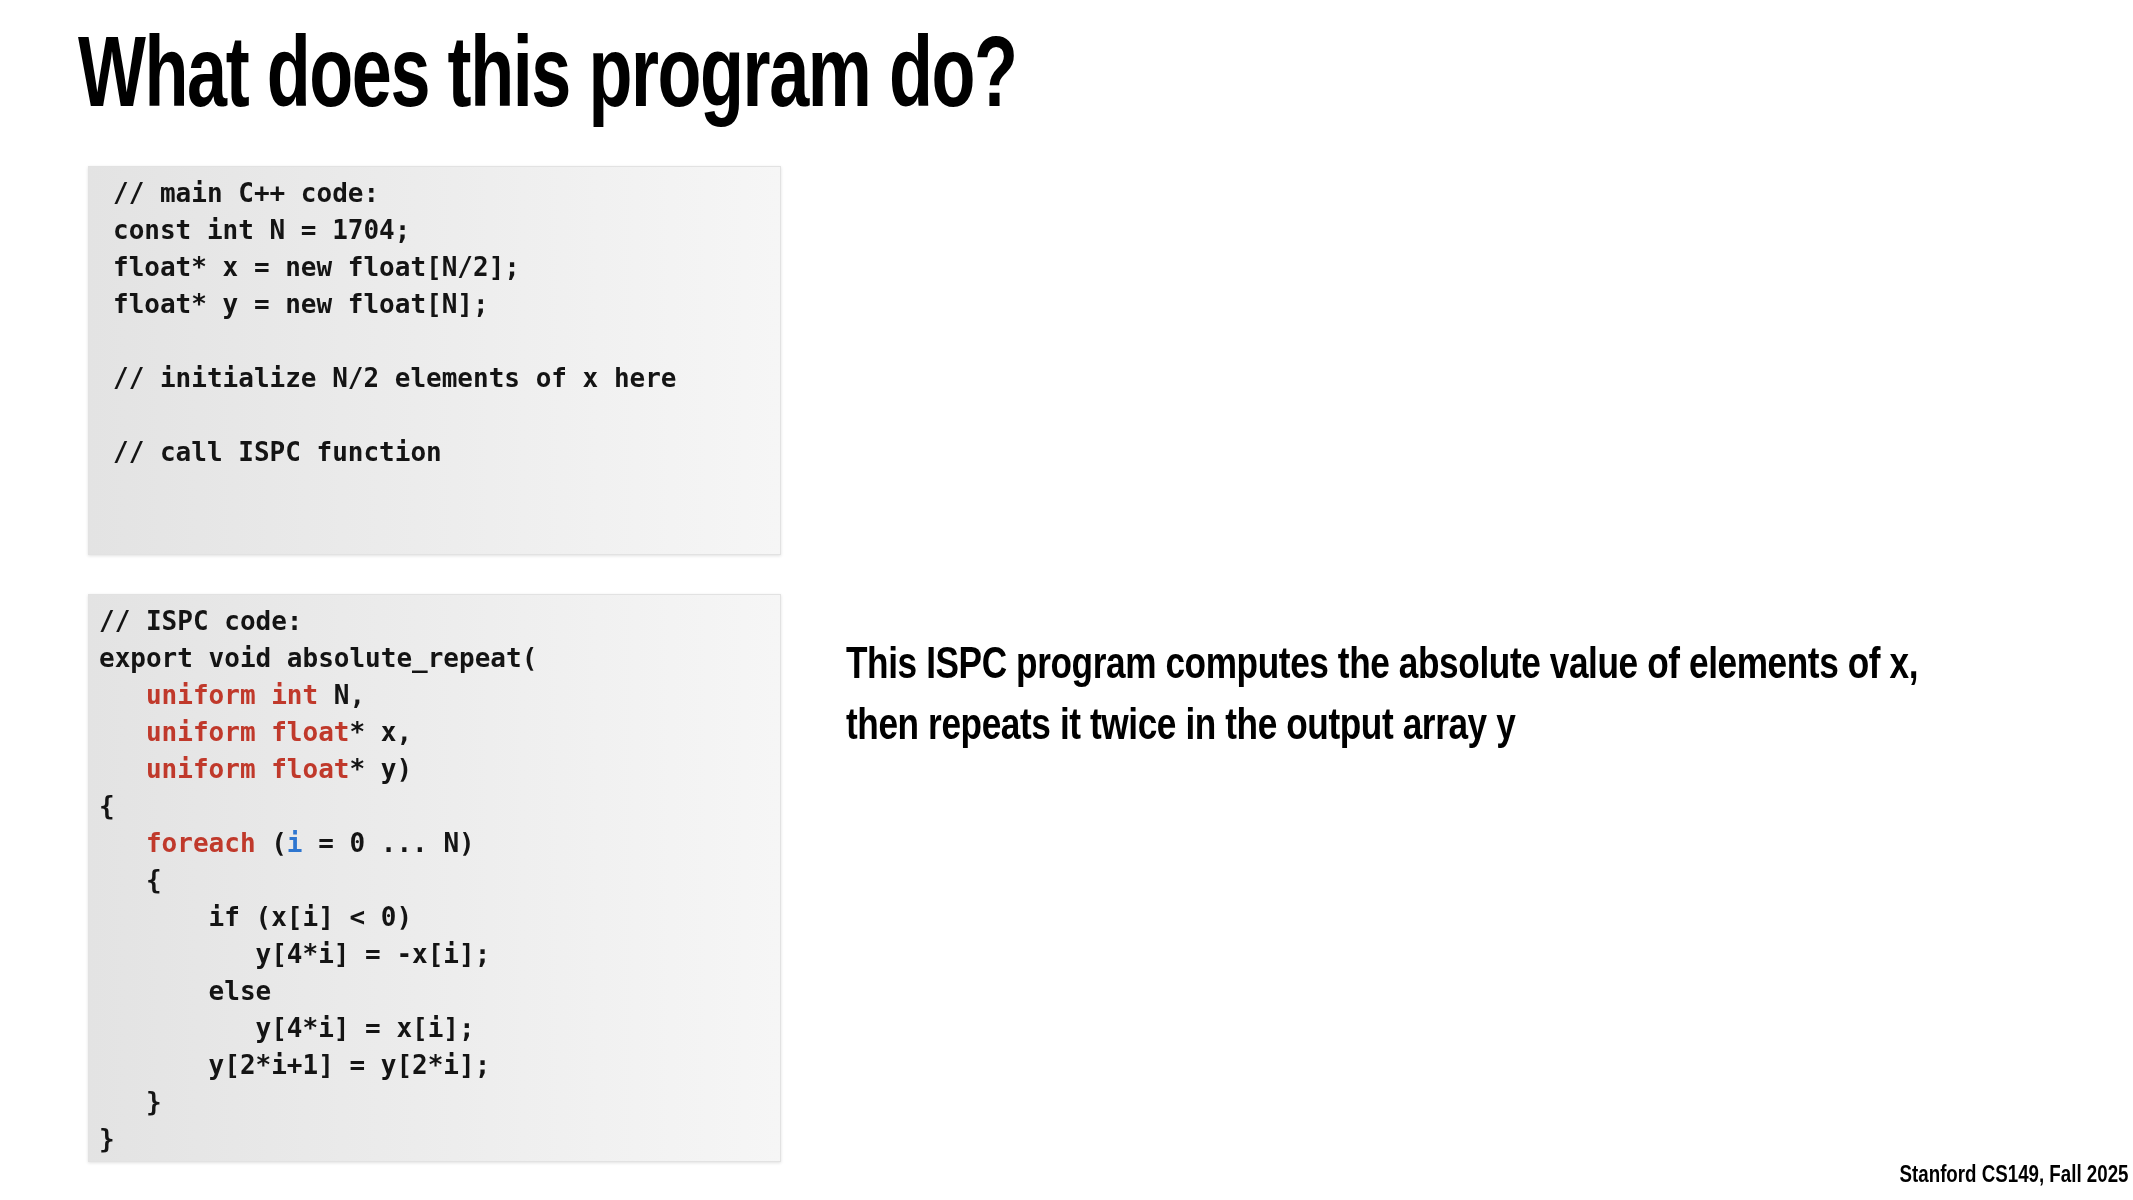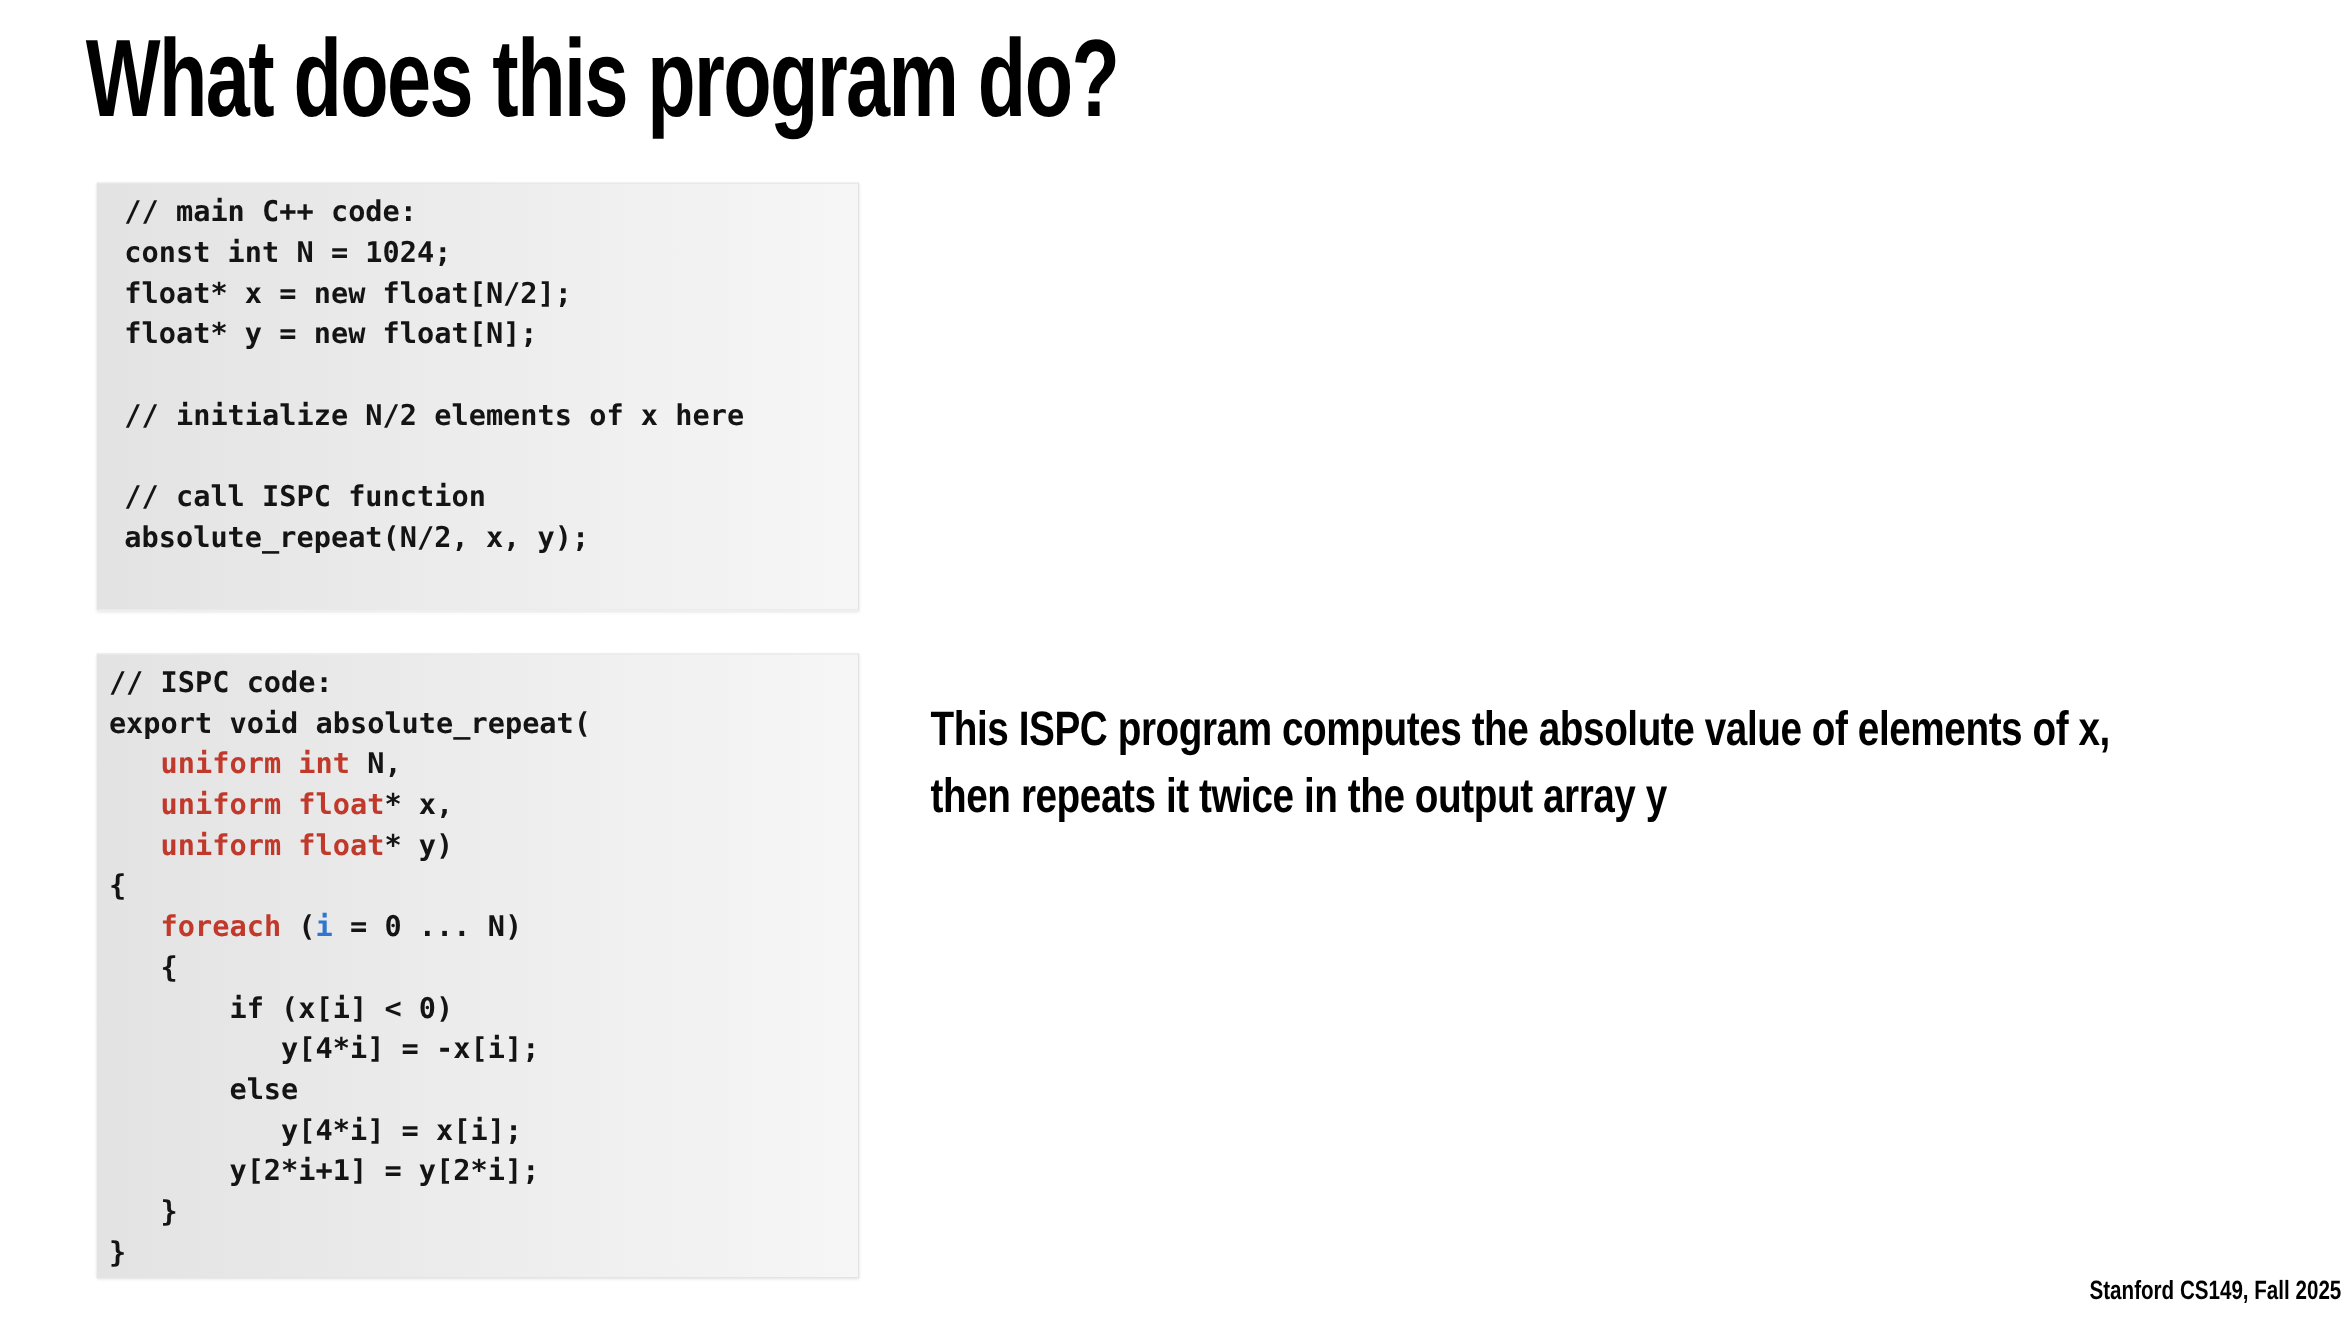--- a/index.html
+++ b/index.html
@@ -73,28 +73,27 @@
     transform-origin: right bottom;
   }
 </style>
 </head>
 <body>
 
 <div class="slide-title">What does this program do?</div>
 
 <div class="code-block cpp">
     <div class="code-line"><span>// main C++ code:</span></div>
-    <div class="code-line"><span>const int N = 1024;</span></div>
+    <div class="code-line"><span>const int N = 1704;</span></div>
     <div class="code-line"><span>float* x = new float[N/2];</span></div>
     <div class="code-line"><span>float* y = new float[N];</span></div>
     <div class="code-line">&nbsp;</div>
     <div class="code-line"><span>// initialize N/2 elements of x here</span></div>
     <div class="code-line">&nbsp;</div>
     <div class="code-line"><span>// call ISPC function</span></div>
-    <div class="code-line"><span>absolute_repeat(N/2, x, y);</span></div>
   </div>
 
 <div class="code-block ispc">
     <div class="code-line"><span>// ISPC code:</span></div>
     <div class="code-line"><span>export void absolute_repeat(</span></div>
     <div class="code-line"><span>   </span><span class="kw">uniform int</span><span> N,</span></div>
     <div class="code-line"><span>   </span><span class="kw">uniform float</span><span>* x,</span></div>
     <div class="code-line"><span>   </span><span class="kw">uniform float</span><span>* y)</span></div>
     <div class="code-line"><span>{</span></div>
     <div class="code-line"><span>   </span><span class="kw">foreach</span><span> (</span><span class="var">i</span><span> = 0 ... N)</span></div>

